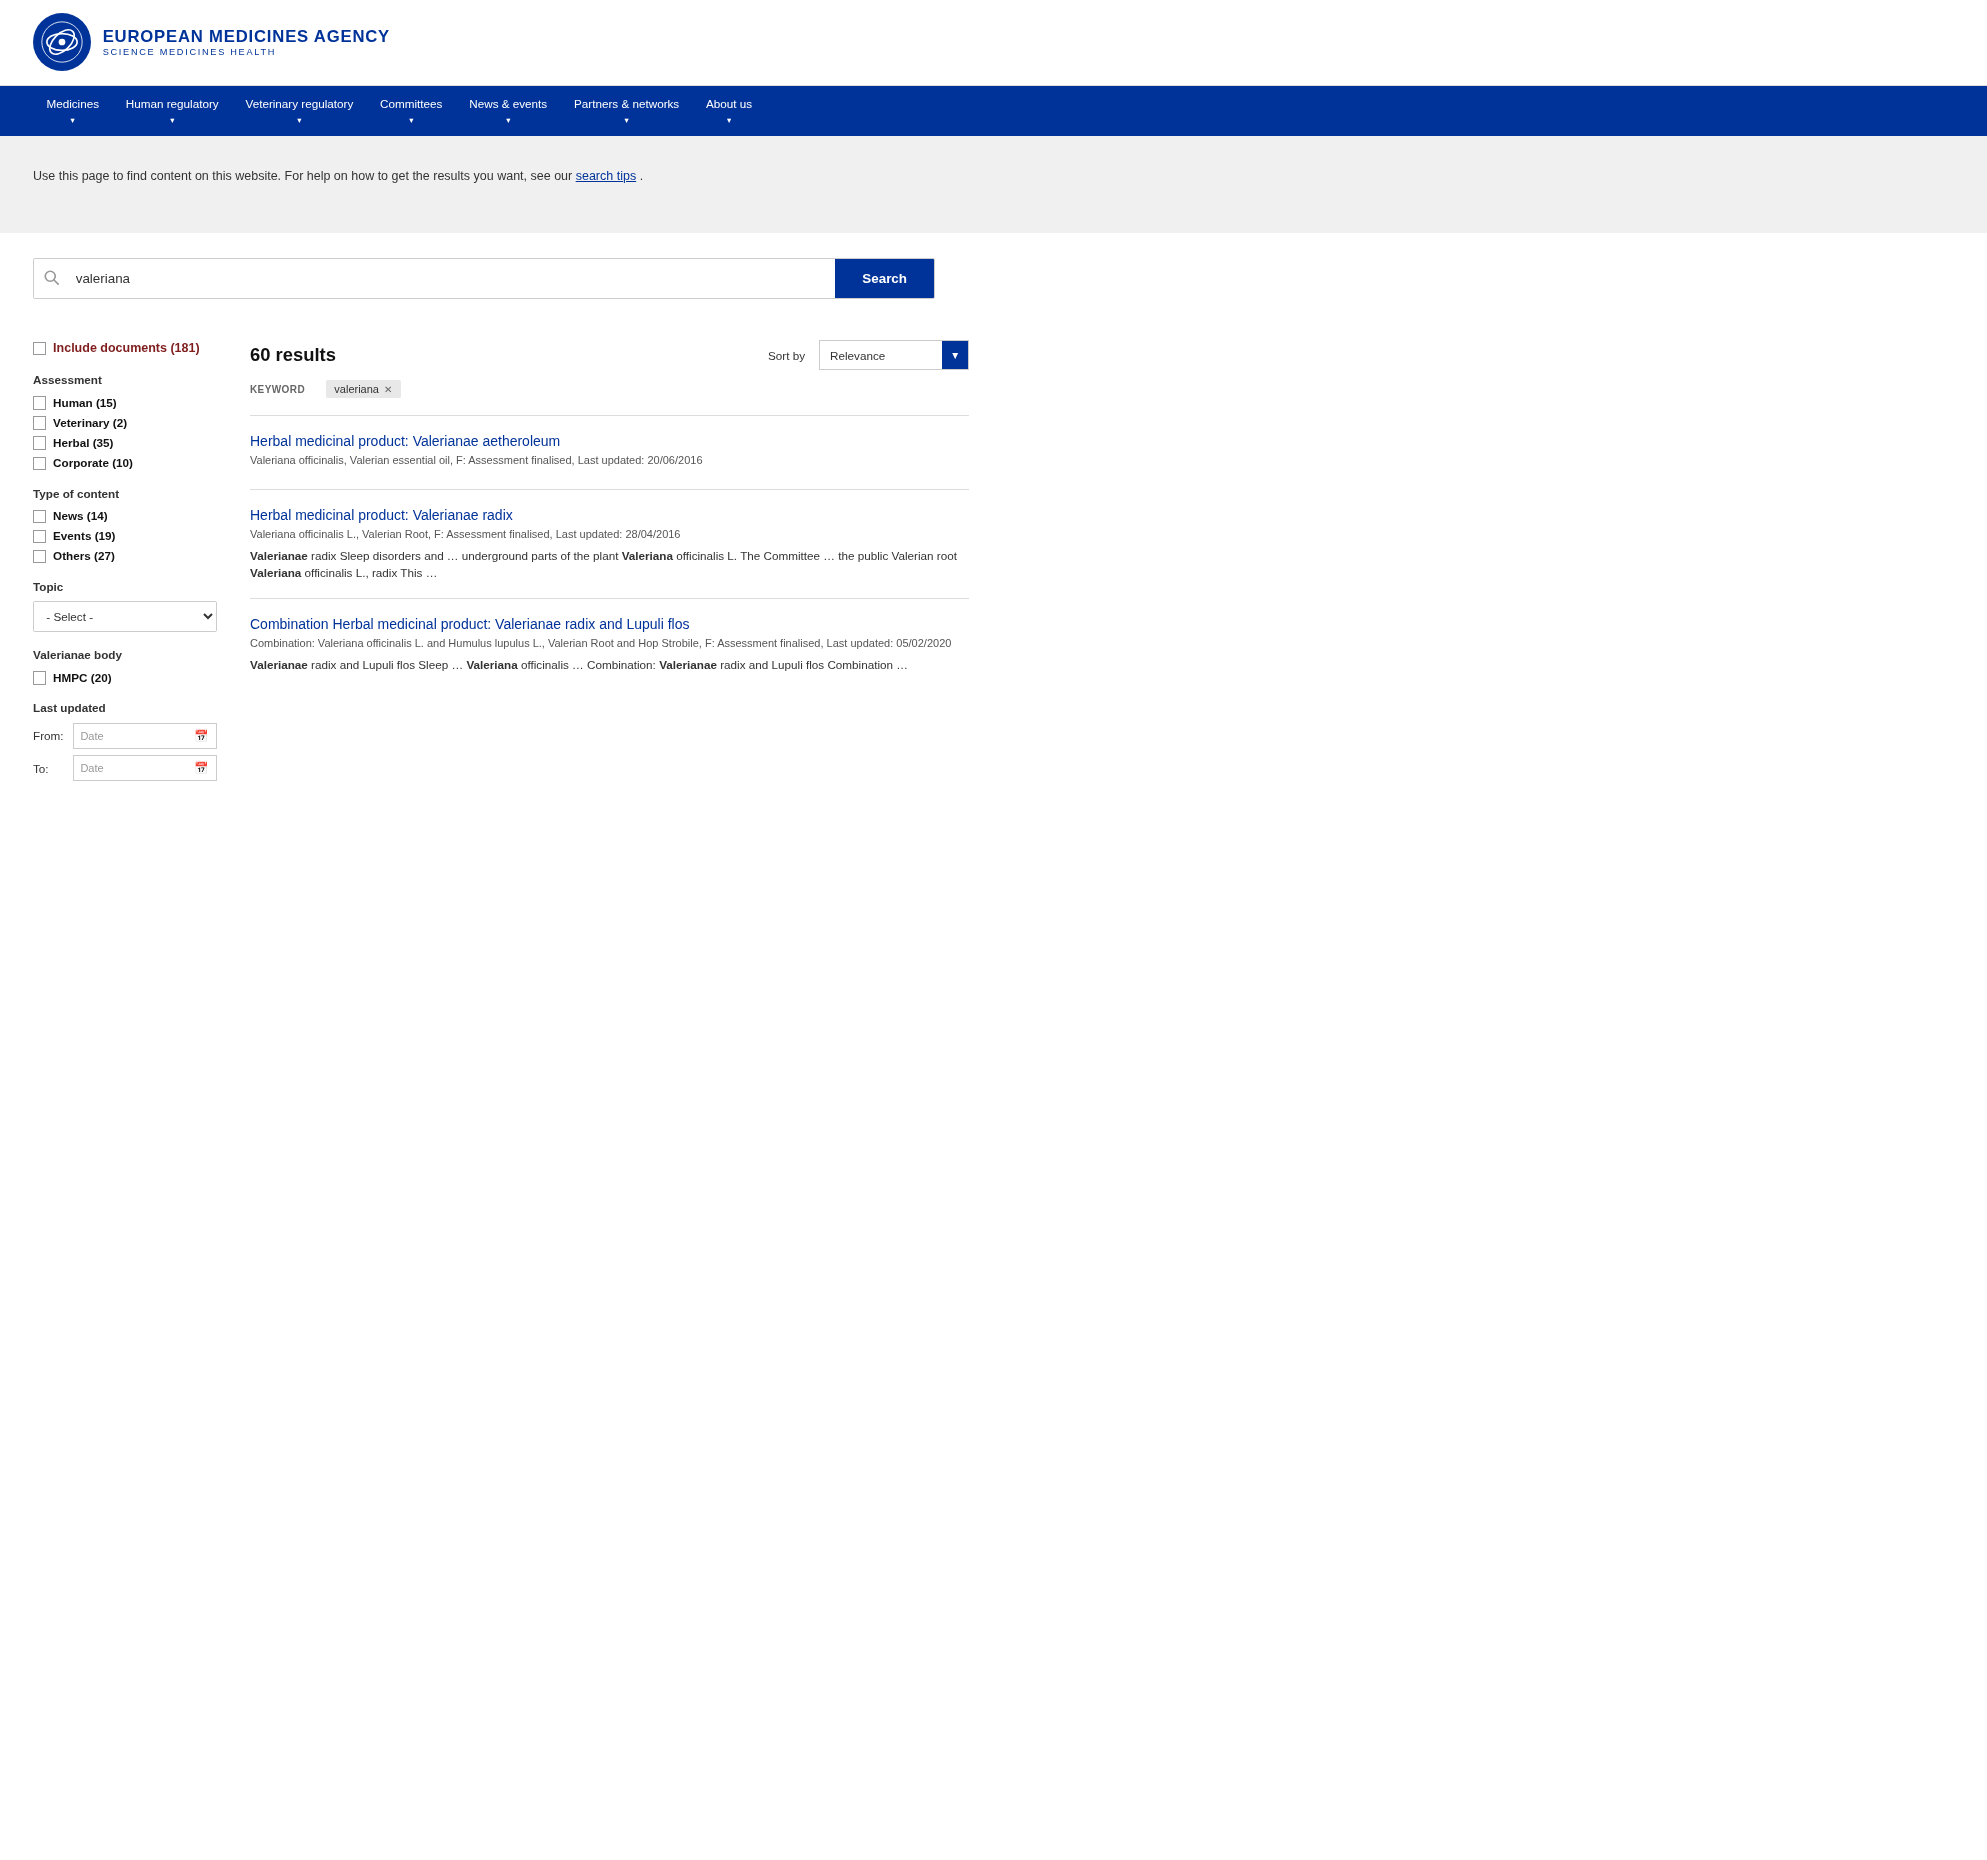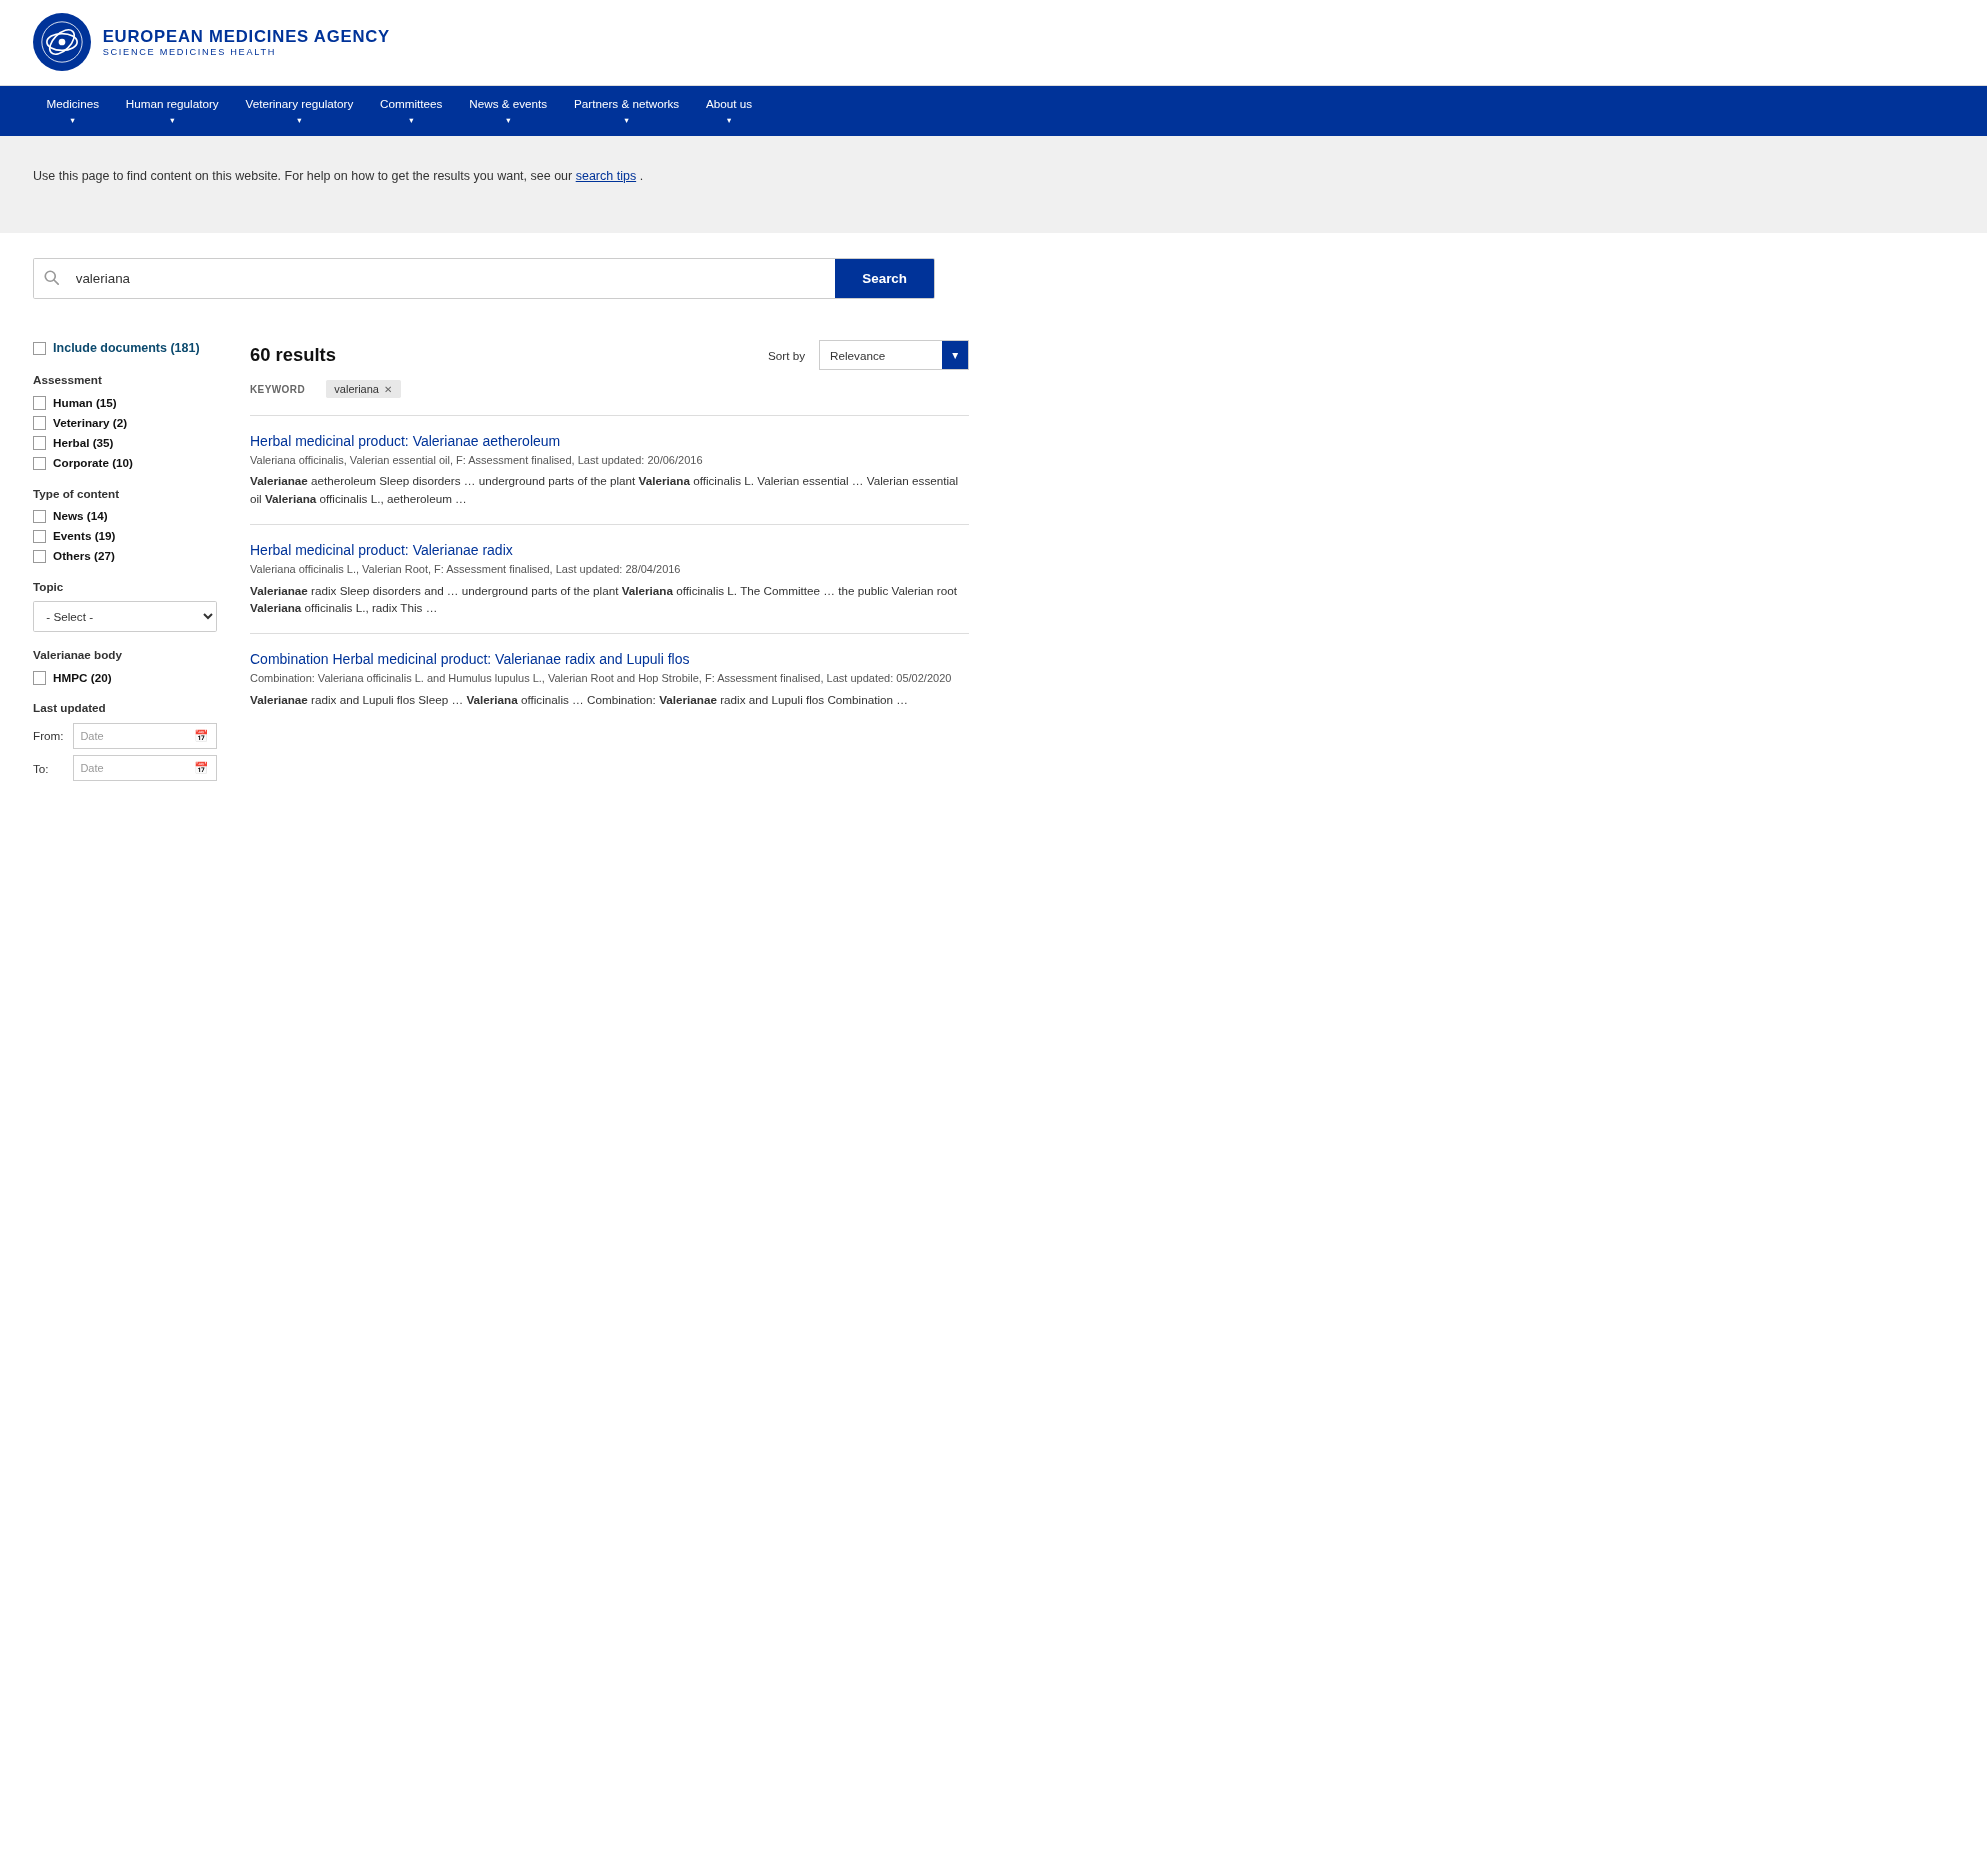--- a/index.html
+++ b/index.html
@@ -30,21 +30,21 @@
     .search-icon-wrap { padding: 0 10px; color: #999; font-size: 13.4px; }
     .search-input { flex: 1; border: none; outline: none; font-size: 13.4px; padding: 11.7px 6.7px; color: #333; }
     .search-btn { background: #003399; color: #fff; border: none; padding: 11.7px 27px; font-size: 13.4px; cursor: pointer; font-weight: bold; }
 
     
     .main { display: flex; padding: 16.7px 33px; gap: 33px; max-width: 1002px; }
 
     
     .sidebar { width: 184px; flex-shrink: 0; }
     .include-docs { display: flex; align-items: flex-start; gap: 6.7px; margin-bottom: 16.7px; }
-    .include-docs label { font-size: 12.5px; font-weight: bold; color: #0c4a6e; line-height: 1.3; cursor: pointer; }
+    .include-docs label { font-size: 12.5px; font-weight: bold; color: #7f1d1d; line-height: 1.3; cursor: pointer; }
     .checkbox { width: 13.4px; height: 13.4px; border: 0.8px solid #999; background: #fff; flex-shrink: 0; margin-top: 1.7px; cursor: pointer; }
 
     .section-title { font-size: 11.7px; font-weight: bold; color: #333; margin-bottom: 8.3px; }
 
     .filter-group { margin-bottom: 16.7px; }
     .filter-item { display: flex; align-items: center; gap: 6.7px; margin-bottom: 5px; cursor: pointer; }
     .filter-item label { font-size: 11.7px; font-weight: bold; color: #111; cursor: pointer; }
 
     .topic-select { width: 100%; padding: 6.7px 8.3px; border: 0.8px solid #ccc; background: #fff; font-size: 11.7px; color: #333; cursor: pointer; border-radius: 1.7px; }
 
@@ -239,23 +239,20 @@
       <span class="keyword-label">KEYWORD</span>
       <span class="keyword-tag">
         <span>valeriana</span>
         <span class="remove">✕</span>
       </span>
     </div>
 
     <div class="result-item">
       <a class="result-title">Herbal medicinal product: Valerianae aetheroleum</a>
       <div class="result-meta">Valeriana officinalis, Valerian essential oil, F: Assessment finalised, Last updated: 20/06/2016</div>
-      <div class="result-snippet">
-        <strong>Valerianae</strong> aetheroleum Sleep disorders … underground parts of the plant <strong>Valeriana</strong> officinalis L. Valerian essential … Valerian essential oil <strong>Valeriana</strong> officinalis L., aetheroleum …
-      </div>
     </div>
 
     <div class="result-item">
       <a class="result-title">Herbal medicinal product: Valerianae radix</a>
       <div class="result-meta">Valeriana officinalis L., Valerian Root, F: Assessment finalised, Last updated: 28/04/2016</div>
       <div class="result-snippet">
         <strong>Valerianae</strong> radix Sleep disorders and … underground parts of the plant <strong>Valeriana</strong> officinalis L. The Committee … the public Valerian root <strong>Valeriana</strong> officinalis L., radix This …
       </div>
     </div>
 

